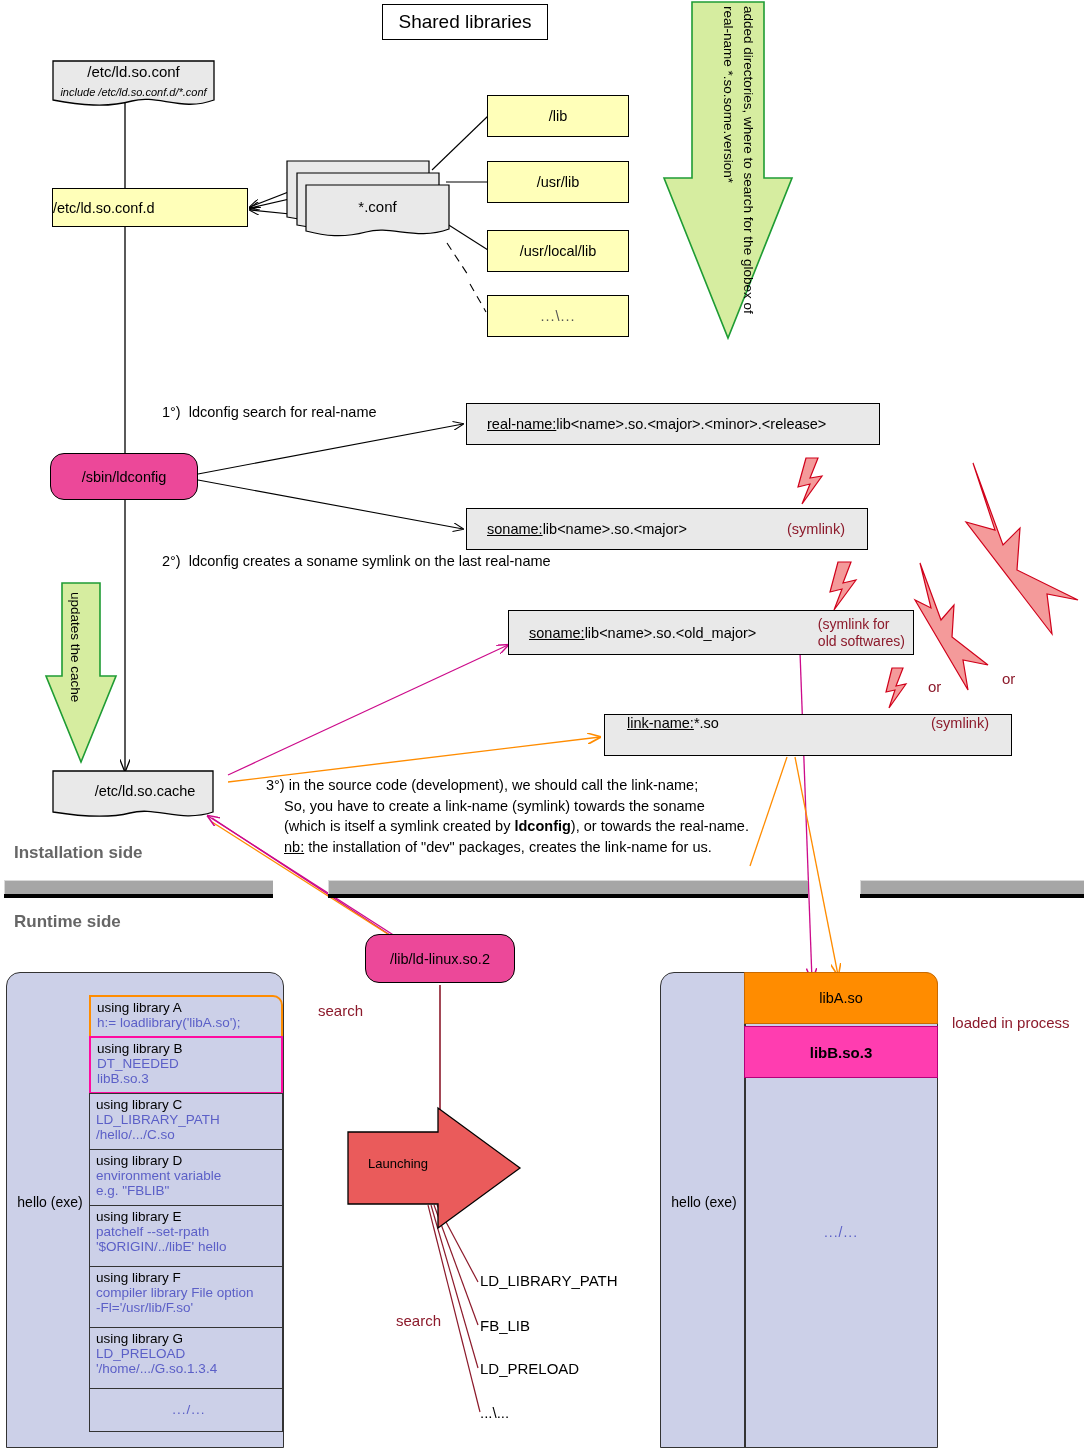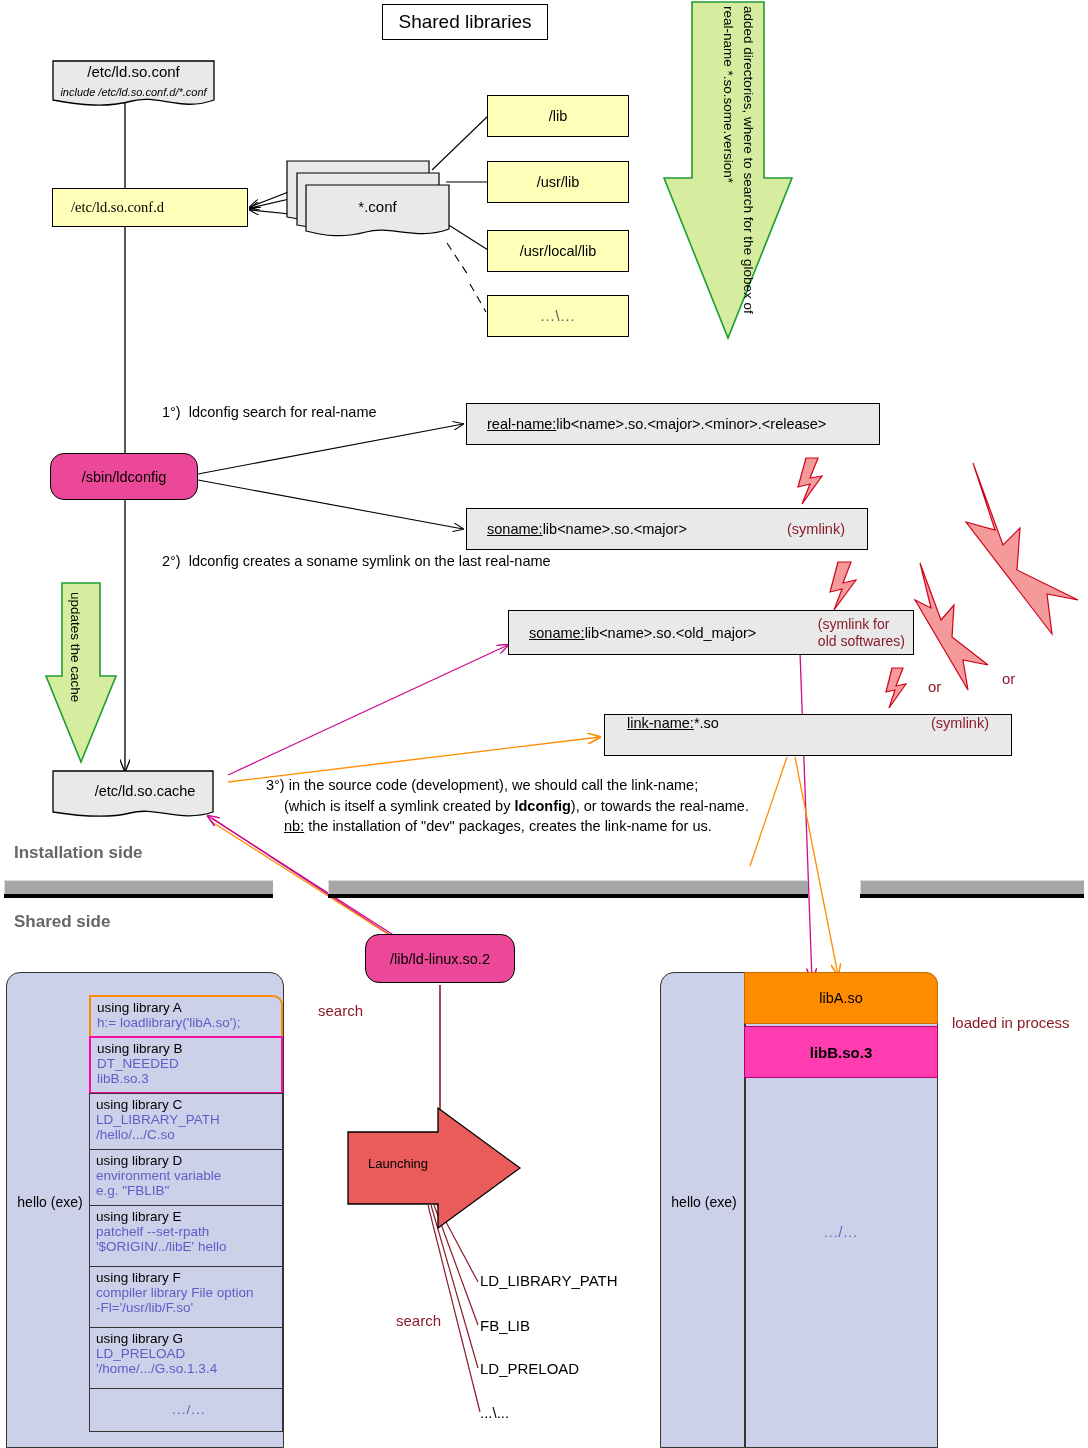--- a/index.html
+++ b/index.html
@@ -6,21 +6,21 @@
   body{width:1088px;height:1448px;position:relative;overflow:hidden;
        font-family:"Liberation Sans","DejaVu Sans",sans-serif;color:#000;}
   .abs{position:absolute;box-sizing:border-box;}
   svg.layer{position:absolute;left:0;top:0;width:1088px;height:1448px;pointer-events:none;}
 
   
   .title-box{border:1.5px solid #000;background:#fff;display:flex;align-items:center;
              justify-content:center;font-size:19px;}
   .yellow-box{border:1.5px solid #000;background:#ffffb9;display:flex;align-items:center;
               justify-content:center;font-size:14.5px;}
-  .yellow-box.left{justify-content:flex-start;padding-left:18px;font-family:Liberation Serif, serif;}
+  .yellow-box.left{justify-content:flex-start;}
   .gray-box{border:1.5px solid #000;background:#e9e9e9;font-size:14.5px;}
   .rounded-box{border:1.5px solid #000;background:#ec4899;border-radius:14px;
                display:flex;align-items:center;justify-content:center;font-size:14.5px;}
   .plain-text{font-size:14.5px;white-space:pre;}
   .side-label{font-size:17px;font-weight:bold;color:#666666;}
   .sep-bar{background:#a6a6a6;border-top:1px solid #d9d9d9;border-left:1px solid #d9d9d9;
            box-shadow:0 4px 0 0 #000;height:14px;}
   .dark{color:#8c1a2b;}
   .doc-label{position:absolute;left:0;right:0;text-align:center;}
 
@@ -147,20 +147,21 @@
 
 <div class="abs rounded-box" style="left:50px;top:453px;width:148px;height:47px;">
   <span>/sbin/ldconfig</span>
 </div>
 
 <div class="abs plain-text" style="left:162px;top:404px;">1°)  ldconfig search for real-name</div>
 <div class="abs plain-text" style="left:162px;top:553px;">2°)  ldconfig creates a soname symlink on the last real-name</div>
 
 <div class="abs" style="left:266px;top:775px;width:620px;font-size:14.5px;line-height:1.42;">
   <div>3°) in the source code (development), we should call the link-name;</div>
+  <div style="padding-left:18px;">So,  you have to create a link-name (symlink) towards the soname</div>
   <div style="padding-left:18px;">
     <span>(which is itself a symlink created by </span><b>ldconfig</b><span>), or towards the real-name.</span>
   </div>
   <div style="padding-left:18px;">
     <span class="u">nb:</span><span> the installation of "dev" packages, creates the link-name for us.</span>
   </div>
 </div>
 
 <div class="abs gray-box" style="left:466px;top:403px;width:414px;height:42px;display:flex;align-items:center;">
   <span class="u" style="padding-left:20px;">real-name:</span>
@@ -192,21 +193,21 @@
 <div class="abs dark plain-text" style="left:1002px;top:670px;font-size:15px;">or</div>
 
 <div class="abs" style="left:52px;top:770px;width:162px;height:53px;">
   <svg width="162" height="53" viewBox="0 0 162 53" style="position:absolute;left:0;top:0;">
     <path d="M1,1 L161,1 L161,42 C128,53 104,36 78,43 C54,49 26,46 1,42 Z" fill="#e9e9e9" stroke="#000" stroke-width="1.3"></path>
   </svg>
   <div class="doc-label" style="top:13px;font-size:14.5px;padding-left:24px;">/etc/ld.so.cache</div>
 </div>
 
 <div class="abs side-label" style="left:14px;top:843px;">Installation side</div>
-<div class="abs side-label" style="left:14px;top:912px;">Shared side</div>
+<div class="abs side-label" style="left:14px;top:912px;">Runtime side</div>
 
 <div class="abs sep-bar" style="left:4px;top:880px;width:269px;"></div>
 <div class="abs sep-bar" style="left:328px;top:880px;width:480px;"></div>
 <div class="abs sep-bar" style="left:860px;top:880px;width:224px;"></div>
 
 <div class="abs rounded-box" style="left:365px;top:934px;width:150px;height:49px;">
   <span>/lib/ld-linux.so.2</span>
 </div>
 
 <div class="abs dark plain-text" style="left:318px;top:1002px;font-size:15px;">search</div>

